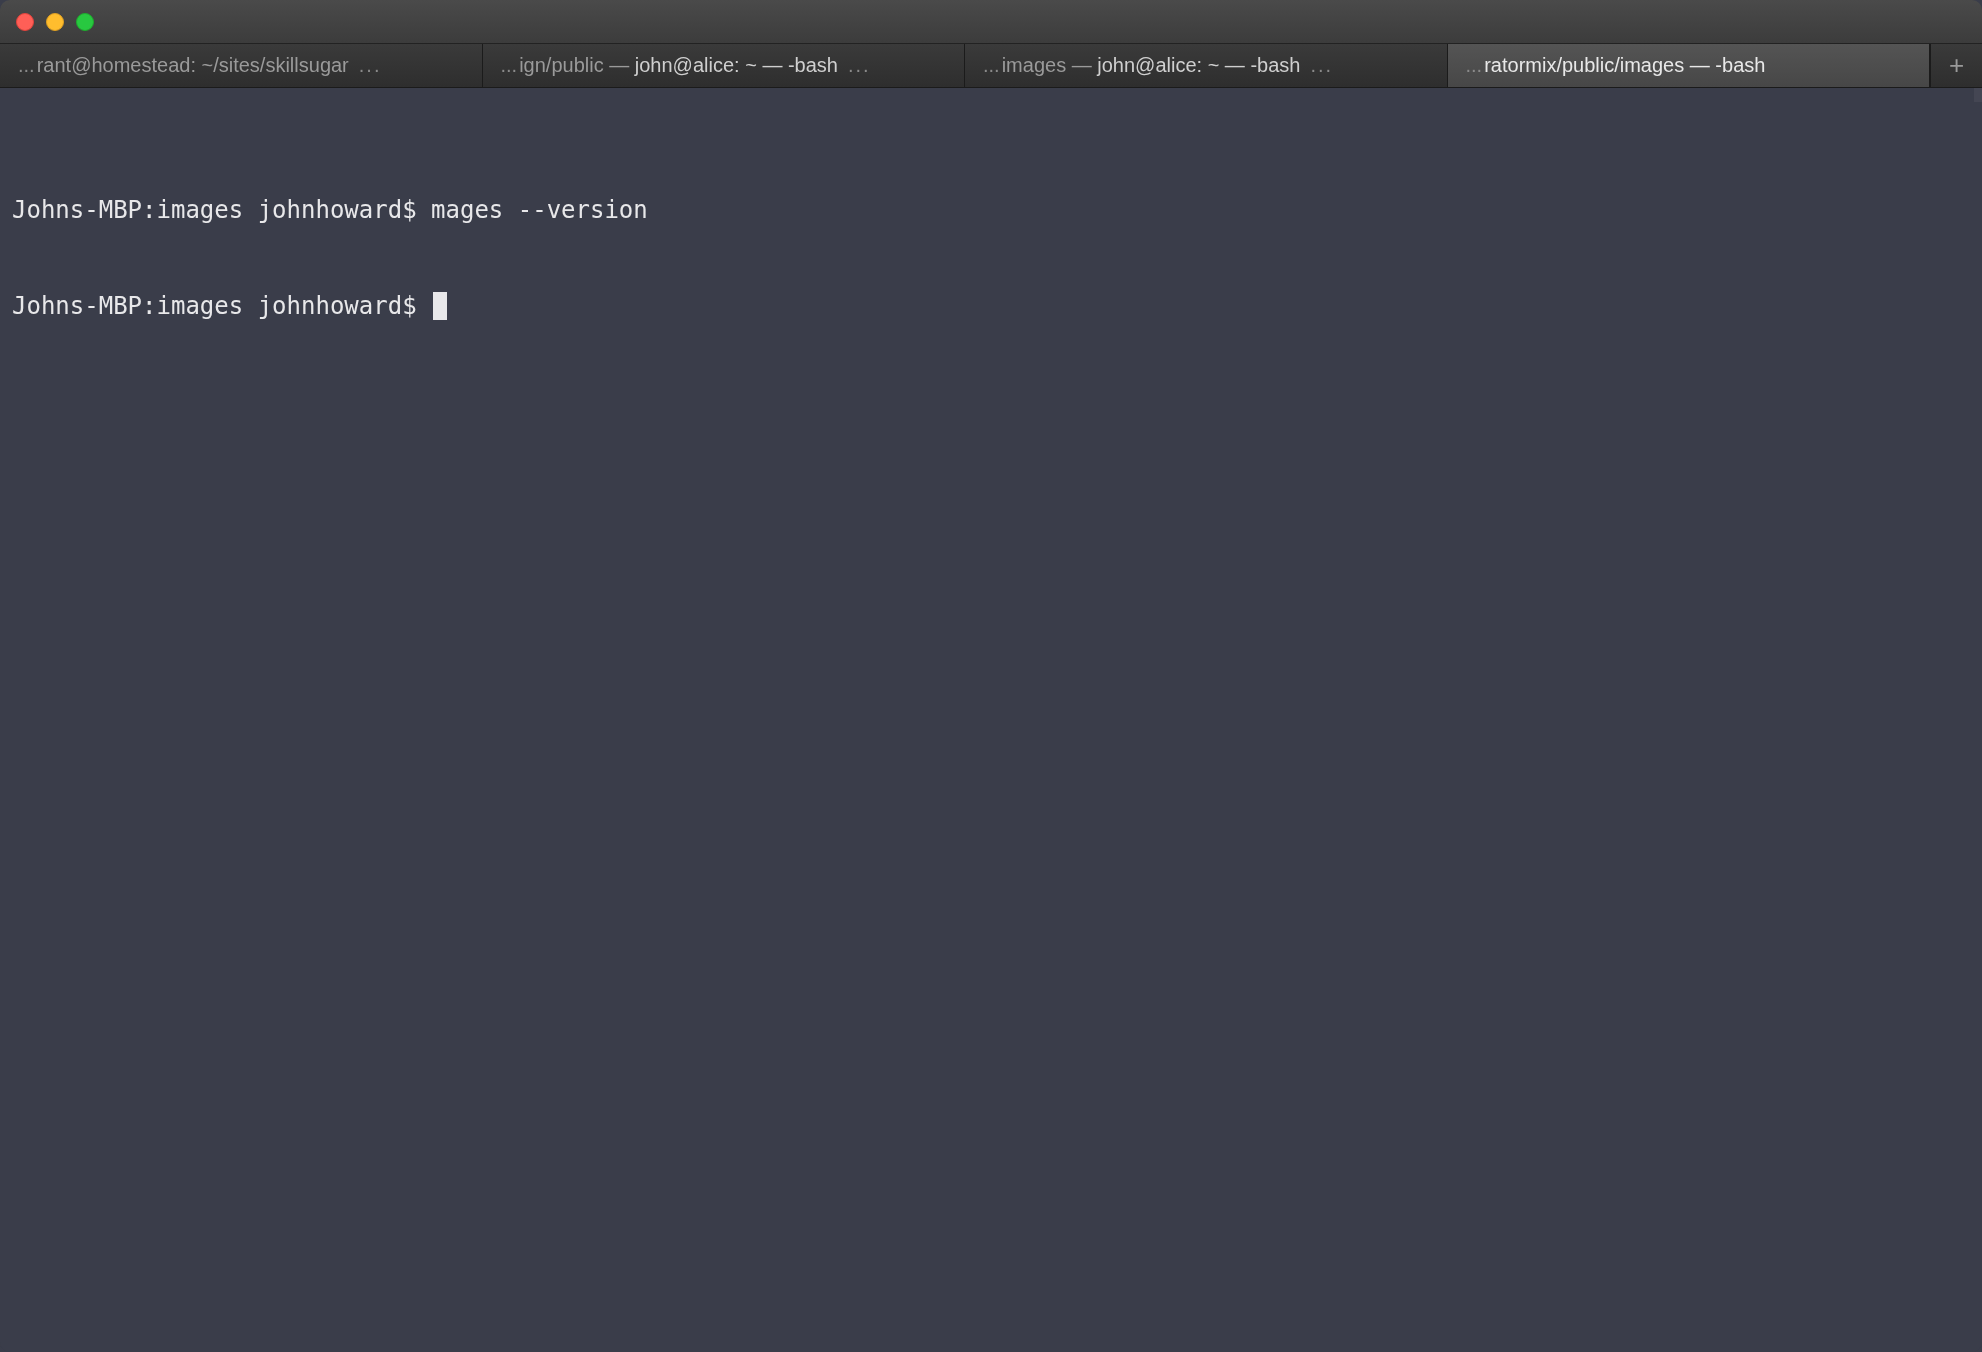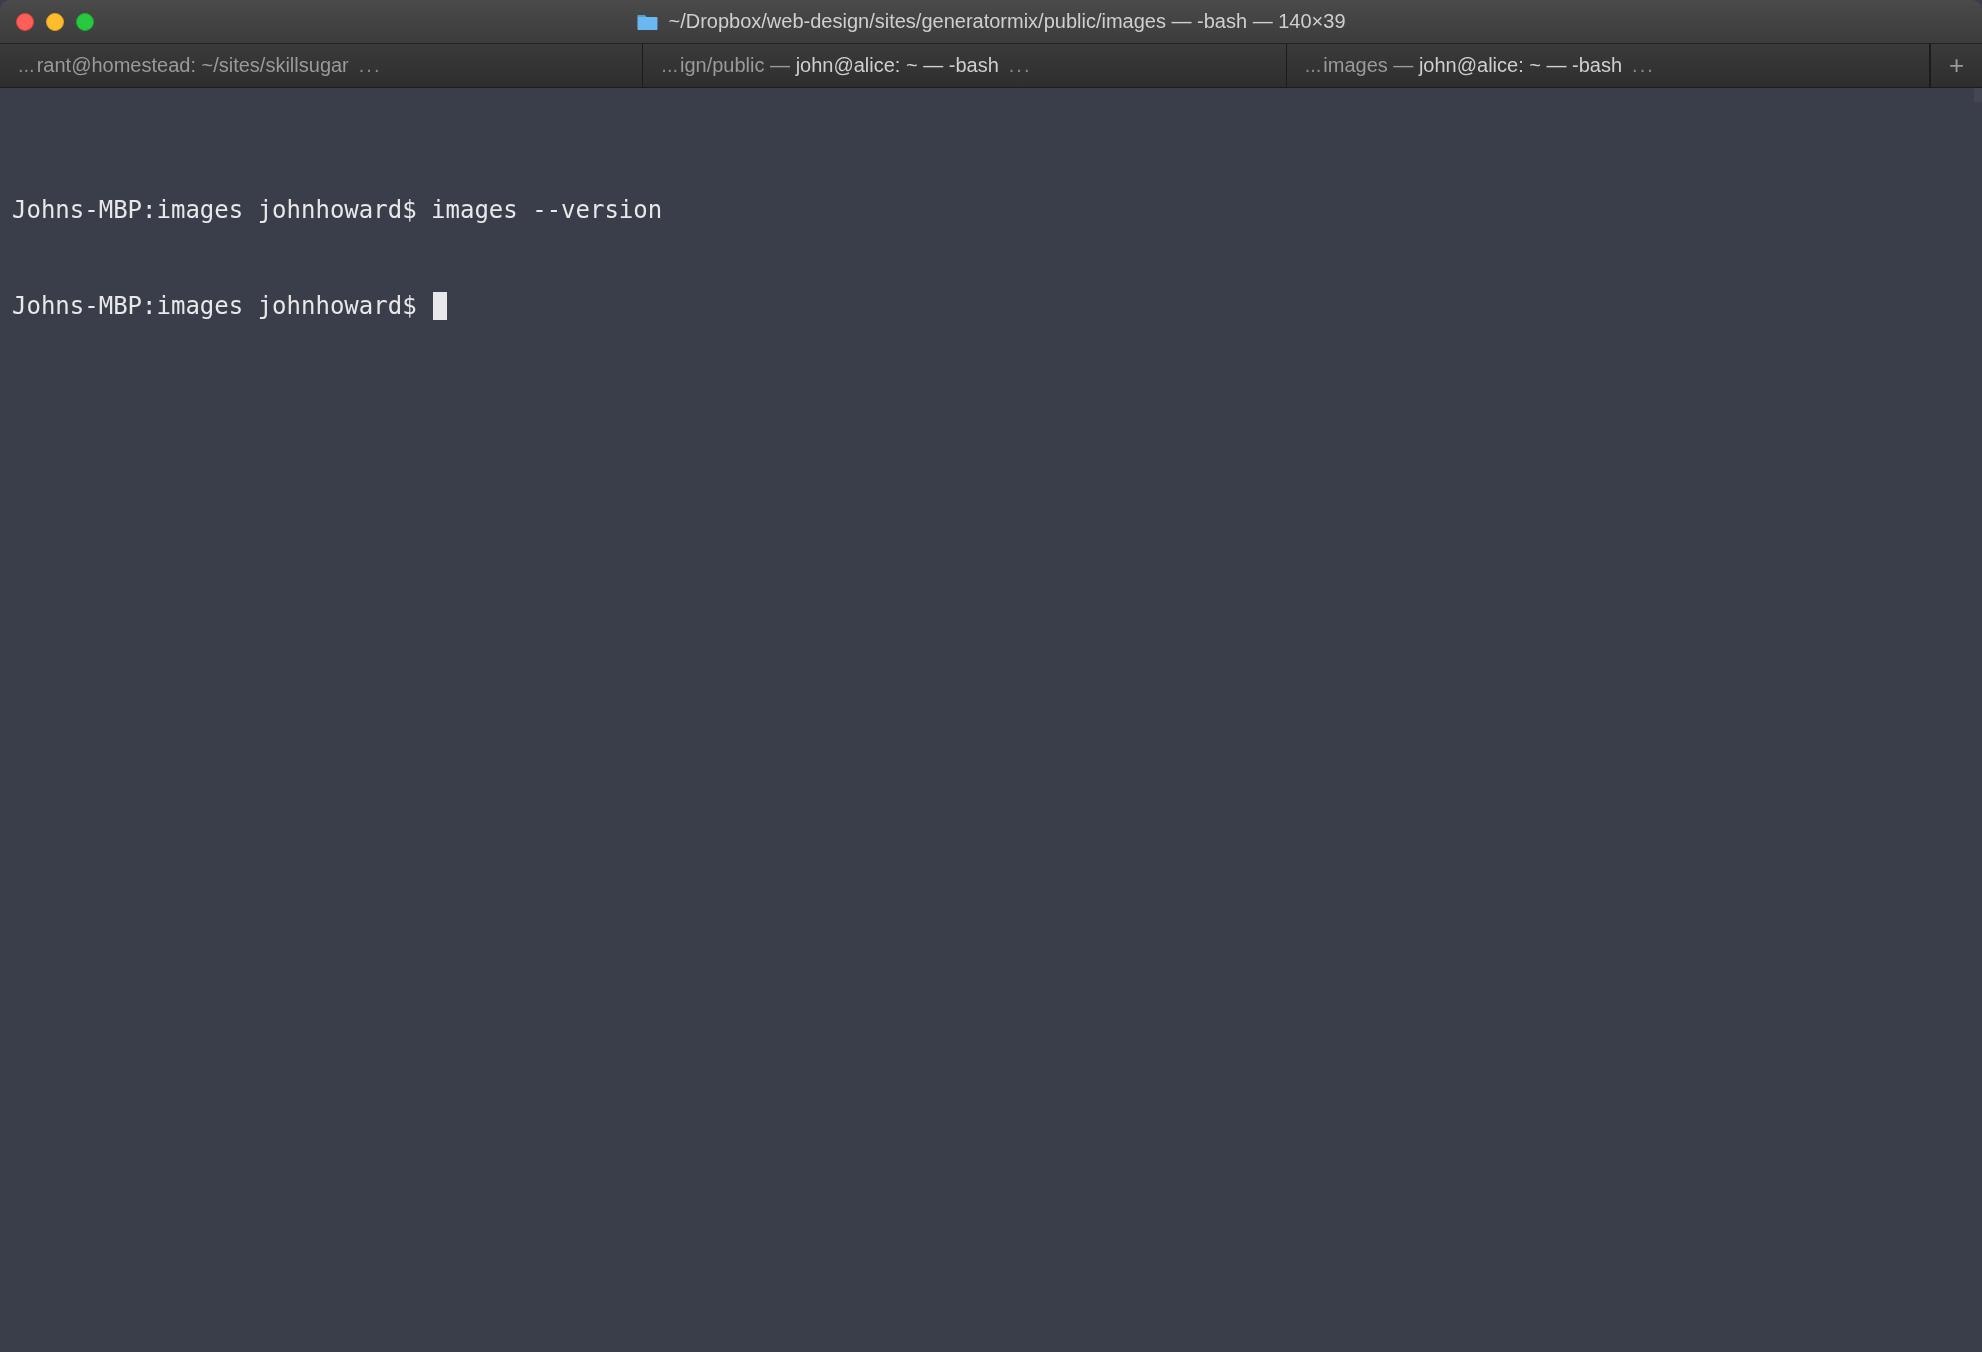--- a/index.html
+++ b/index.html
@@ -153,29 +153,20 @@
 </head>
 <body>
 
 <div class="window">
   <div class="titlebar">
     <div class="traffic-lights">
       <div class="traffic-light close"></div>
       <div class="traffic-light minimize"></div>
       <div class="traffic-light maximize"></div>
     </div>
-    <div class="title-center">
-      <span class="folder-icon">
-        <svg viewBox="0 0 22 18" width="22" height="18">
-          <path d="M2 2h6l2 2h10a1 1 0 0 1 1 1v11a1 1 0 0 1-1 1H2a1 1 0 0 1-1-1V3a1 1 0 0 1 1-1z" fill="#6bb7ef"></path>
-          <path d="M2 2h6l2 2H2z" fill="#4a9edb"></path>
-        </svg>
-      </span>
-      <span>~/Dropbox/web-design/sites/generatormix/public/images — -bash — 140×39</span>
-    </div>
   </div>
 
   <div class="tabbar">
     <div class="tab">
       <span class="tab-text">
         <span class="ellipsis-pre">...</span><span>rant@homestead: ~/sites/skillsugar</span><span class="accent-dim"></span>
       </span>
       <span class="ellipsis">...</span>
     </div>
     <div class="tab">
@@ -183,23 +174,29 @@
         <span class="ellipsis-pre">...</span><span>ign/public — </span><span class="accent-dim">john@alice: ~ — -bash</span>
       </span>
       <span class="ellipsis">...</span>
     </div>
     <div class="tab">
       <span class="tab-text">
         <span class="ellipsis-pre">...</span><span>images — </span><span class="accent-dim">john@alice: ~ — -bash</span>
       </span>
       <span class="ellipsis">...</span>
     </div>
+    <div class="tab active">
+      <span class="tab-text">
+        <span class="ellipsis-pre">...</span><span>ratormix/public/images — </span><span class="accent">-bash</span>
+      </span>
+      <span class="ellipsis"></span>
+    </div>
     <div class="new-tab">
       <span>+</span>
     </div>
   </div>
 
   <div class="terminal">
     <div class="scroll-indicator"></div>
-    <div class="line"><span>Johns-MBP:images johnhoward$ </span><span>images --version</span></div>
+    <div class="line"><span>Johns-MBP:images johnhoward$ </span><span>mages --version</span></div>
     <div class="line"><span>Johns-MBP:images johnhoward$ </span><span></span><span class="cursor"></span></div>
   </div>
 </div>
 
 </body></html>

